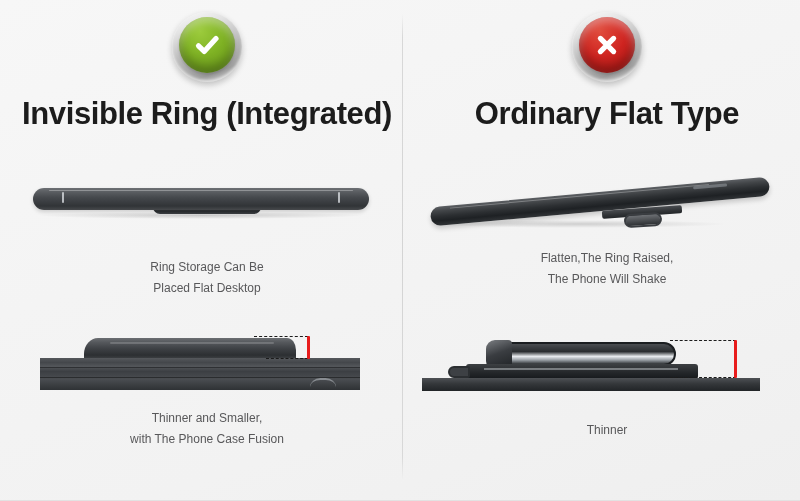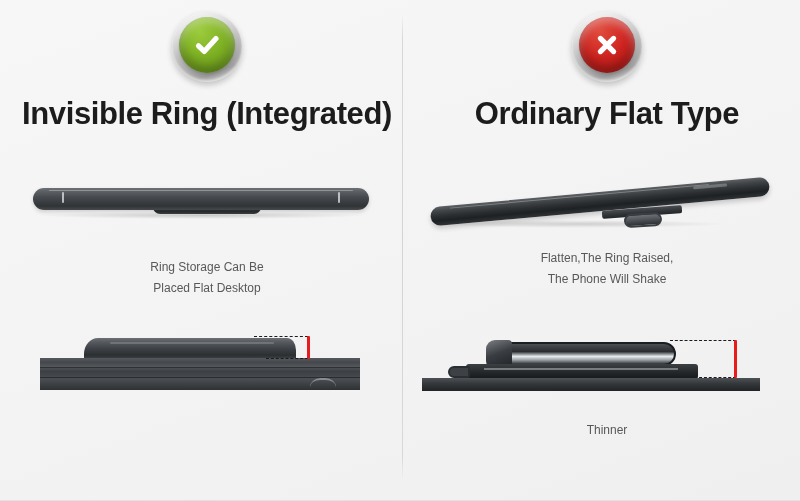--- a/index.html
+++ b/index.html
@@ -331,20 +331,22 @@
           <span class="groove g2"></span>
           <span class="hook"></span>
         </div>
         <div class="caliper" style="left:248px;top:10px;width:58px;height:26px">
           <span class="dash" style="left:0;top:0;width:54px"></span>
           <span class="dash" style="left:12px;top:22px;width:42px"></span>
           <span class="bar" style="left:53px;top:0;height:23px"></span>
         </div>
       </div>
     </div>
+    <div class="caption" style="top:408px">Thinner and Smaller,
+with The Phone Case Fusion</div>
   </div>
 
   <div class="column right">
 
     <div class="status-btn">
       <div class="btn-bezel"></div>
       <div class="btn-face red">
         <svg width="34" height="34" viewBox="0 0 34 34" aria-hidden="true">
           <path d="M10.4 10.4 L23.6 23.6 M23.6 10.4 L10.4 23.6" fill="none" stroke="#ffffff" stroke-width="5.2" stroke-linecap="round"></path>
         </svg>

